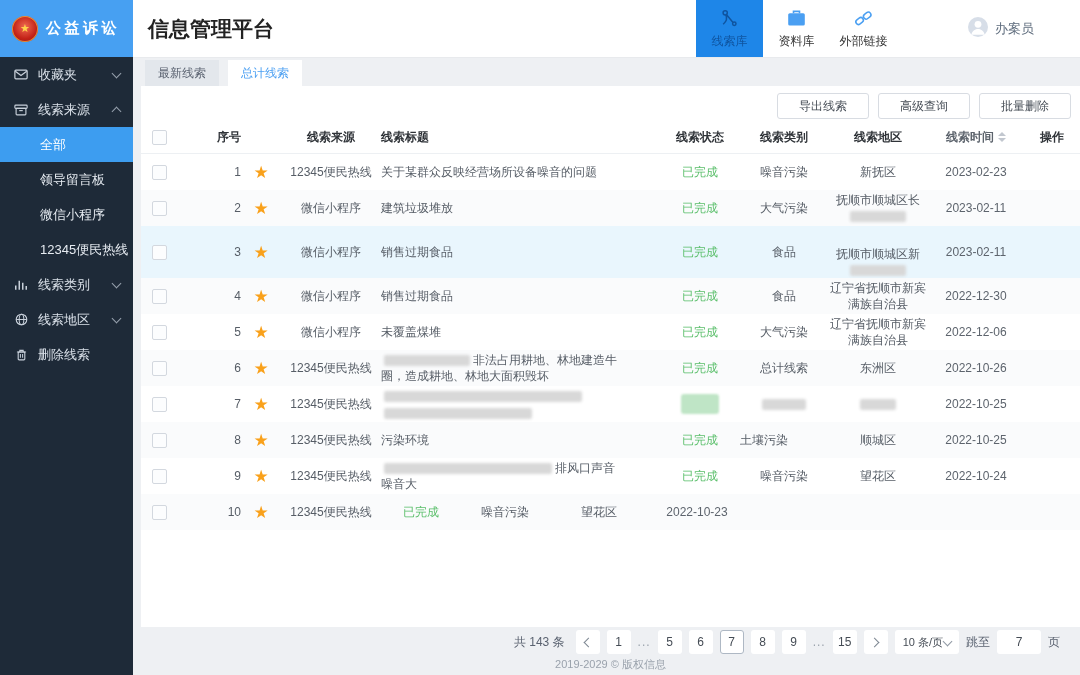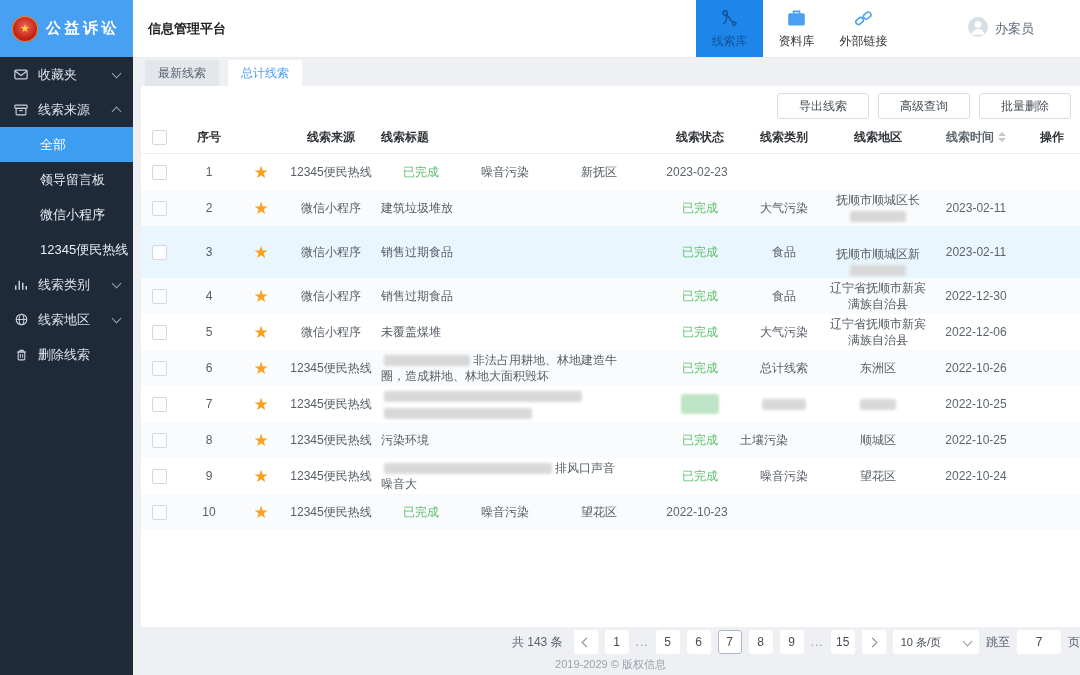--- a/index.html
+++ b/index.html
@@ -21,21 +21,21 @@
   .chev{width:6px;height:6px;border-right:1.5px solid #97a1ad;border-bottom:1.5px solid #97a1ad;
         transform:rotate(45deg);display:inline-block;}
   .g .chev{margin-left:auto;margin-top:-3px;}
   .g .chev.up{transform:rotate(-135deg);margin-top:3px;}
   .sub{height:35px;line-height:35px;padding-left:40px;font-size:13px;color:#e6ebf1;cursor:pointer;}
   .sub.active{background:#3d9df0;color:#fff;}
 
   
   .main{flex:1;display:flex;flex-direction:column;min-width:0;}
   .topbar{height:57px;flex:0 0 57px;background:#fff;border-bottom:1px solid #e8eaed;display:flex;align-items:stretch;}
-  .page-title{align-self:center;padding-left:15px;font-size:13px;font-weight:bold;color:#222;}
+  .page-title{align-self:center;padding-left:15px;font-size:21px;font-weight:bold;color:#222;}
   .topnav{margin-left:auto;display:flex;}
   .nav-item{width:67px;display:flex;flex-direction:column;align-items:center;justify-content:center;gap:3px;
             font-size:12px;color:#333;cursor:pointer;}
   .nav-item .nic{height:22px;display:flex;align-items:center;color:#4a9ff2;}
   .nav-item.active{background:#1e86e8;color:#0f549f;}
   .nav-item.active .nic{color:#0f549f;}
   .user{display:flex;align-items:center;gap:6px;margin:0 46px 0 70px;font-size:13px;color:#5d6b7c;cursor:pointer;white-space:nowrap;}
 
   .content{flex:1;display:flex;flex-direction:column;min-height:0;padding-left:8px;}
   .tabstrip{height:28px;flex:0 0 28px;display:flex;align-items:flex-end;gap:9px;padding-left:4px;}
@@ -48,21 +48,21 @@
 
   
   .thead,.trow{display:flex;align-items:center;}
   .thead{min-height:32px;border-bottom:1px solid #edf0f3;font-size:12px;font-weight:bold;color:#2f3338;}
   .trow{min-height:36px;font-size:12px;color:#565d66;}
   .trow.even{background:#fafbfc;}
   .trow.hl{background:#e9f6fd;}
   .cc{display:flex;align-items:center;justify-content:center;text-align:center;align-self:stretch;}
   .left{justify-content:flex-start;text-align:left;}
   .c-check{width:36px;flex:0 0 36px;}
-  .c-no{width:64px;flex:0 0 64px;}
+  .c-no{width:64px;flex:0 0 64px;justify-content:flex-end;}
   .c-star{width:40px;flex:0 0 40px;}
   .c-source{width:100px;flex:0 0 100px;}
   .c-title{flex:1;padding-right:10px;line-height:16px;min-width:0;}
   .c-status{width:80px;flex:0 0 80px;}
   .c-cat{width:88px;flex:0 0 88px;}
   .c-region{width:100px;flex:0 0 100px;line-height:16px;}
   .c-time{width:96px;flex:0 0 96px;color:#5d646d;}
   .c-op{width:56px;flex:0 0 56px;}
   .cell-inner{width:100%;}
   .cb{width:13px;height:13px;border:1px solid #d3d8df;border-radius:2px;background:#fcfdfe;display:inline-block;cursor:pointer;}
@@ -71,30 +71,30 @@
   .red{display:inline-block;height:11px;border-radius:2px;background:#d8d8d8;filter:blur(1.5px);margin:2px 3px;vertical-align:middle;}
   .pill{width:38px;height:20px;border-radius:3px;background:#bfe5c6;filter:blur(1px);display:inline-block;}
   .sorts{display:inline-flex;flex-direction:column;margin-left:4px;gap:2px;}
   .car{width:0;height:0;border-left:4px solid transparent;border-right:4px solid transparent;display:block;cursor:pointer;}
   .car.up{border-bottom:4px solid #c2c7cf;}
   .car.dn{border-top:4px solid #c2c7cf;}
   .fill{flex:1;}
 
   
   .pager{height:30px;flex:0 0 30px;display:flex;align-items:center;justify-content:flex-end;gap:7px;
-         padding-right:0;font-size:12px;color:#5a6270;}
+         padding-right:20px;font-size:12px;color:#5a6270;}
   .ptotal{margin-right:4px;}
   .pbtn{min-width:24px;height:24px;padding:0 4px;background:#fff;border-radius:3px;display:flex;align-items:center;
         justify-content:center;cursor:pointer;color:#454c55;box-sizing:border-box;}
   .pbtn.cur{border:1px solid #aeb8c4;}
   .pell{color:#9aa2ac;letter-spacing:1px;}
   .parr{width:6px;height:6px;border-right:1.5px solid #7d8792;border-bottom:1.5px solid #7d8792;display:inline-block;}
   .parr.l{transform:rotate(135deg);margin-left:2px;}
   .parr.r{transform:rotate(-45deg);margin-right:2px;}
-  .psel{height:24px;background:#fff;border-radius:3px;padding:0 8px;display:flex;align-items:center;gap:23px;
+  .psel{height:24px;background:#fff;border-radius:3px;padding:0 8px;display:flex;align-items:center;gap:1px;
         cursor:pointer;font-size:11px;color:#454c55;}
   .psel .chev{border-color:#8f98a3;margin-bottom:2px;}
   .pinput{width:40px;height:22px;border:none;background:#fff;border-radius:3px;text-align:center;font-size:12px;
           color:#454c55;font-family:inherit;}
   .footer{height:18px;flex:0 0 18px;text-align:center;font-size:11px;color:#9aa2ac;}
 </style>
 </head>
 <body>
 
 <div class="app">
@@ -265,20 +265,23 @@
               </div>
               <div class="cc c-no">
                 <span>1</span>
               </div>
               <div class="cc c-star">
                 <span class="star">★</span>
               </div>
               <div class="cc c-source">
                 <span>12345便民热线</span>
               </div>
+              <div class="cc c-title left">
+                <div class="cell-inner"><span>关于某群众反映经营场所设备噪音的问题</span></div>
+              </div>
               <div class="cc c-status">
                 <span class="status-ok">已完成</span>
               </div>
               <div class="cc c-cat">
                 <div class="cell-inner" style="text-align: center;"><span>噪音污染</span></div>
               </div>
               <div class="cc c-region">
                 <div class="cell-inner" style="text-align: center;"><span>新抚区</span></div>
               </div>
               <div class="cc c-time">

